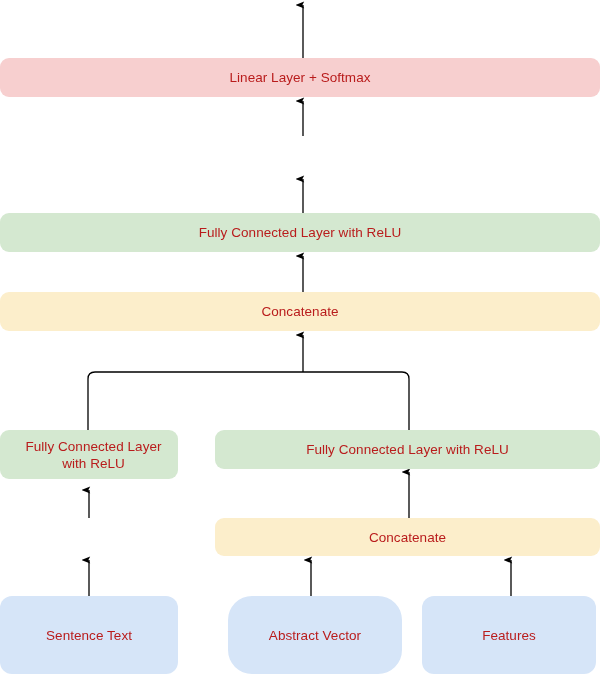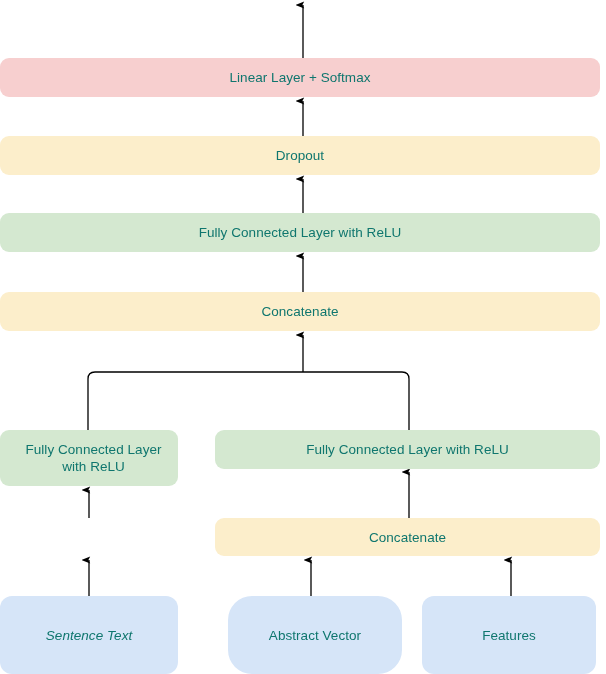--- a/index.html
+++ b/index.html
@@ -21,21 +21,21 @@
     height: 674px;
   }
   .node {
     position: absolute;
     box-sizing: border-box;
     border-radius: 9px;
     display: flex;
     align-items: center;
     justify-content: center;
     text-align: center;
-    color: #0f766e;
+    color: #b91c1c;
     font-size: 13.5px;
     line-height: 17px;
     letter-spacing: 0.05px;
     font-family: "Liberation Sans", sans-serif;
     white-space: pre-line;
   }
   .edges {
     position: absolute;
     left: 0; top: 0;
     width: 606px;
@@ -73,33 +73,32 @@
 
     <line x1="89" y1="596" x2="89" y2="560" stroke="#000000" stroke-width="1.3" marker-end="url(#ah)"></line>
 
     <line x1="311" y1="596" x2="311" y2="560" stroke="#000000" stroke-width="1.3" marker-end="url(#ah)"></line>
 
     <line x1="511" y1="596" x2="511" y2="560" stroke="#000000" stroke-width="1.3" marker-end="url(#ah)"></line>
   </svg>
 
   <div class="node" style="left:0px; top:58px; width:600px; height:39px; background:#f7cfcf;">Linear Layer + Softmax</div>
 
-  <div class="node" style="left:0px; top:136px; width:600px; height:39px; background:#fceecb;">Dropout</div>
 
   <div class="node" style="left:0px; top:213px; width:600px; height:39px; background:#d4e8d0;">Fully Connected Layer with ReLU</div>
 
   <div class="node" style="left:0px; top:292px; width:600px; height:39px; background:#fceecb;">Concatenate</div>
 
-  <div class="node" style="left:0px; top:430px; width:178px; height:56px; background:#d4e8d0;padding-left:9px;">Fully Connected Layer
+  <div class="node" style="left:0px; top:430px; width:178px; height:49px; background:#d4e8d0;padding-left:9px;">Fully Connected Layer
 with ReLU</div>
 
   <div class="node" style="left:215px; top:430px; width:385px; height:39px; background:#d4e8d0;">Fully Connected Layer with ReLU</div>
 
 
   <div class="node" style="left:215px; top:518px; width:385px; height:38px; background:#fceecb;">Concatenate</div>
 
-  <div class="node" style="left:0px; top:596px; width:178px; height:78px; background:#d6e5f8; border-radius:12px;font-style:italic;">Sentence Text</div>
+  <div class="node" style="left:0px; top:596px; width:178px; height:78px; background:#d6e5f8; border-radius:12px;">Sentence Text</div>
 
   <div class="node" style="left:228px; top:596px; width:174px; height:78px; background:#d6e5f8; border-radius:24px;">Abstract Vector</div>
 
   <div class="node" style="left:422px; top:596px; width:174px; height:78px; background:#d6e5f8; border-radius:12px;">Features</div>
 
 </div>
 
 </body></html>

